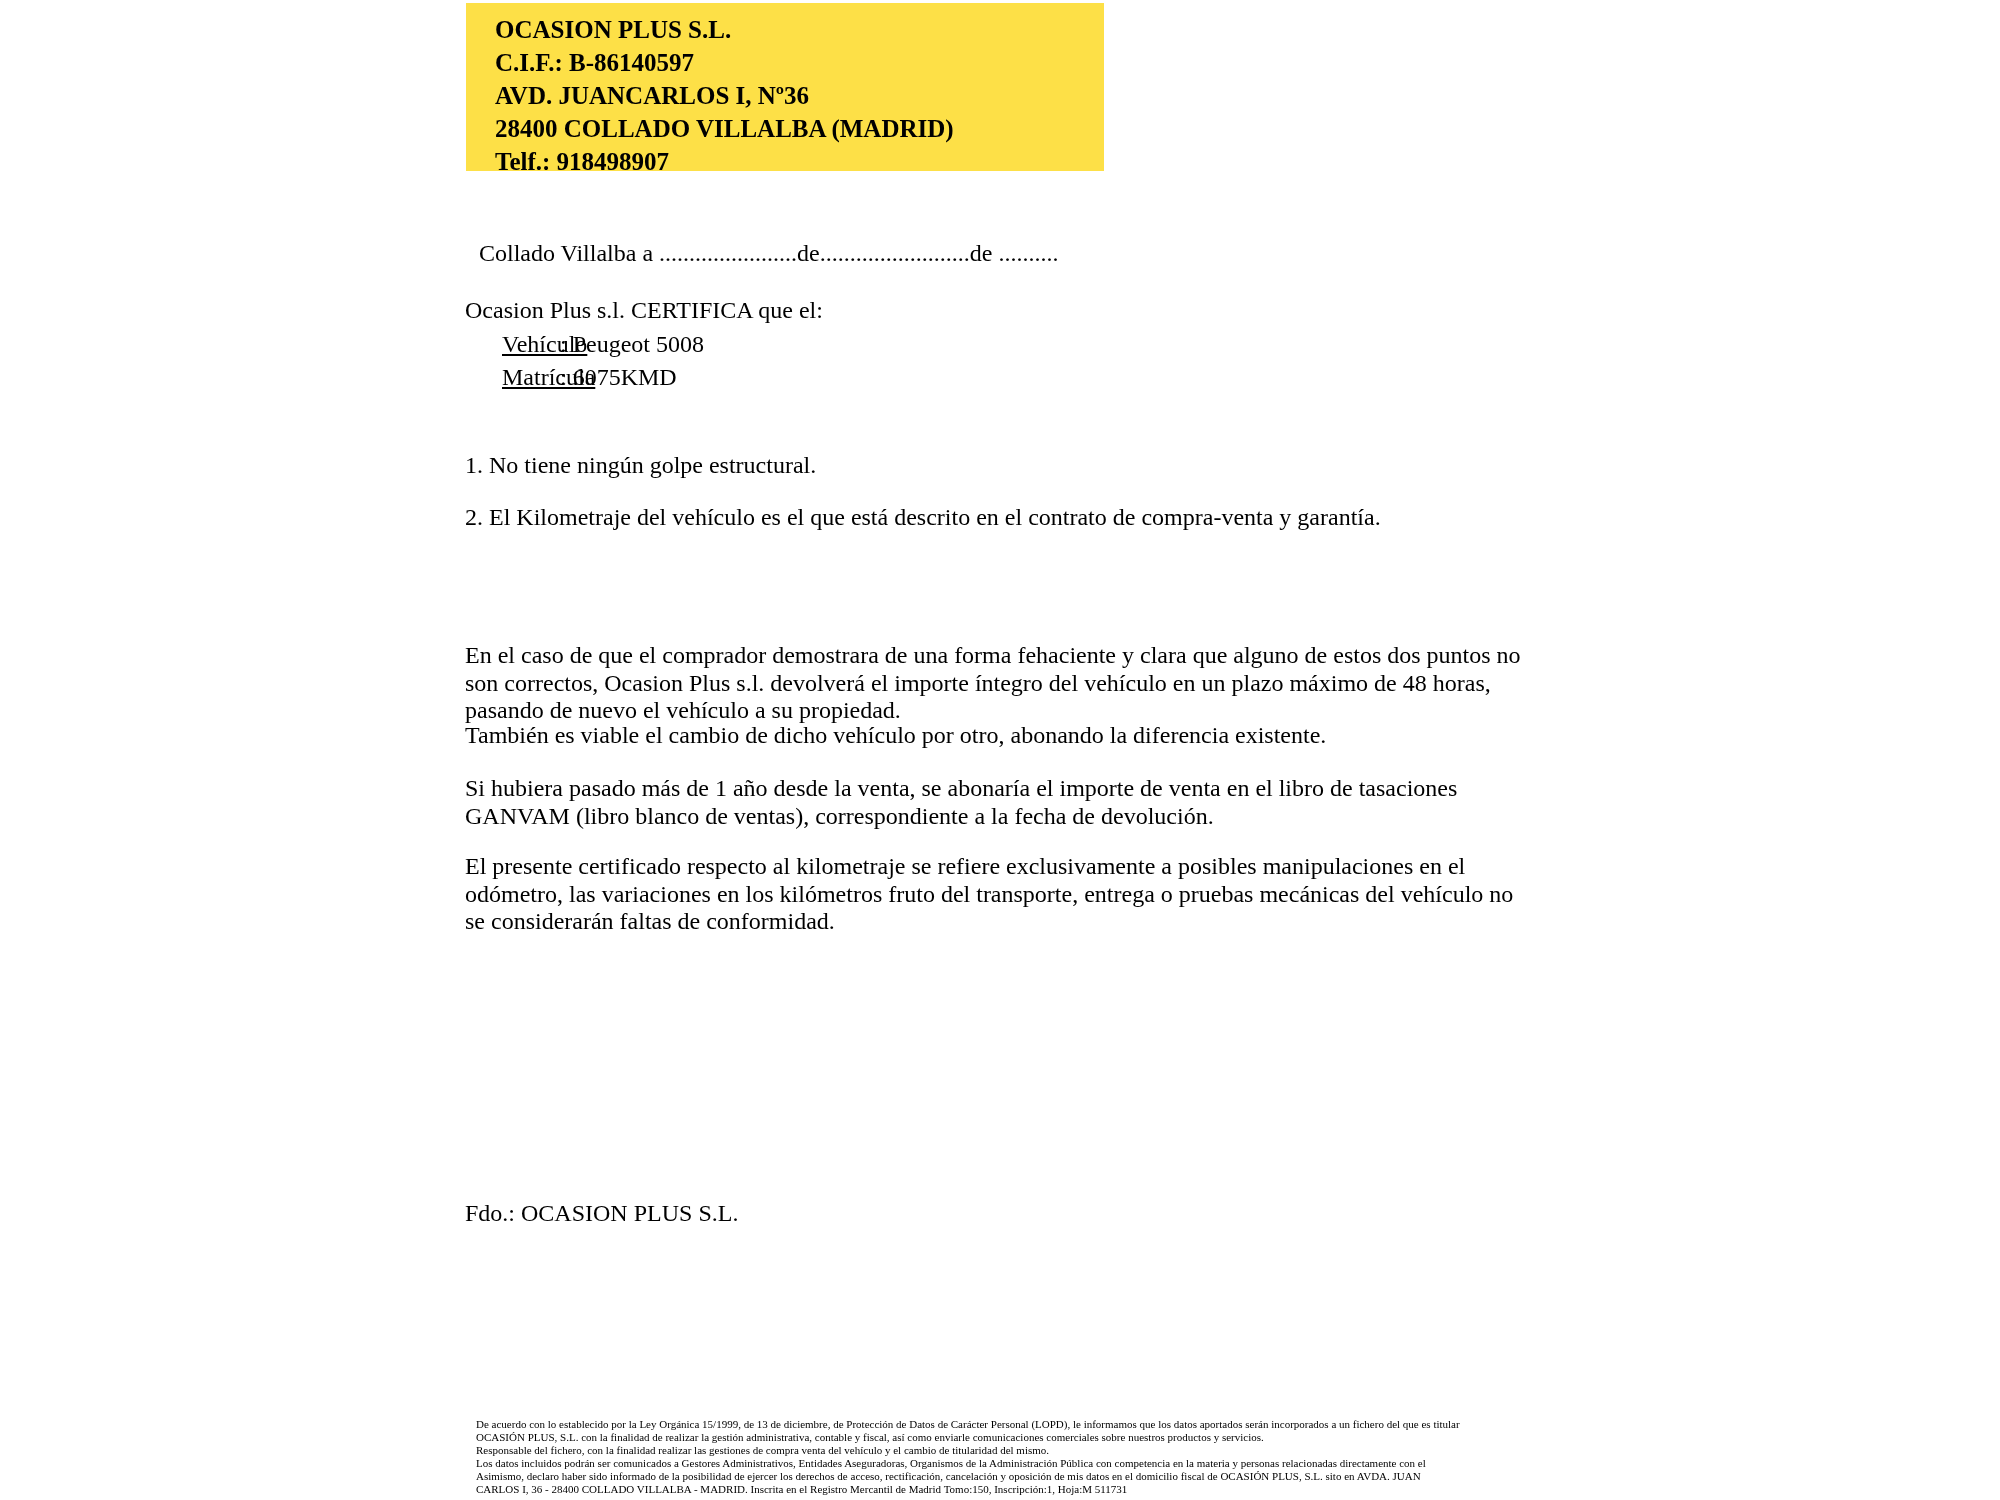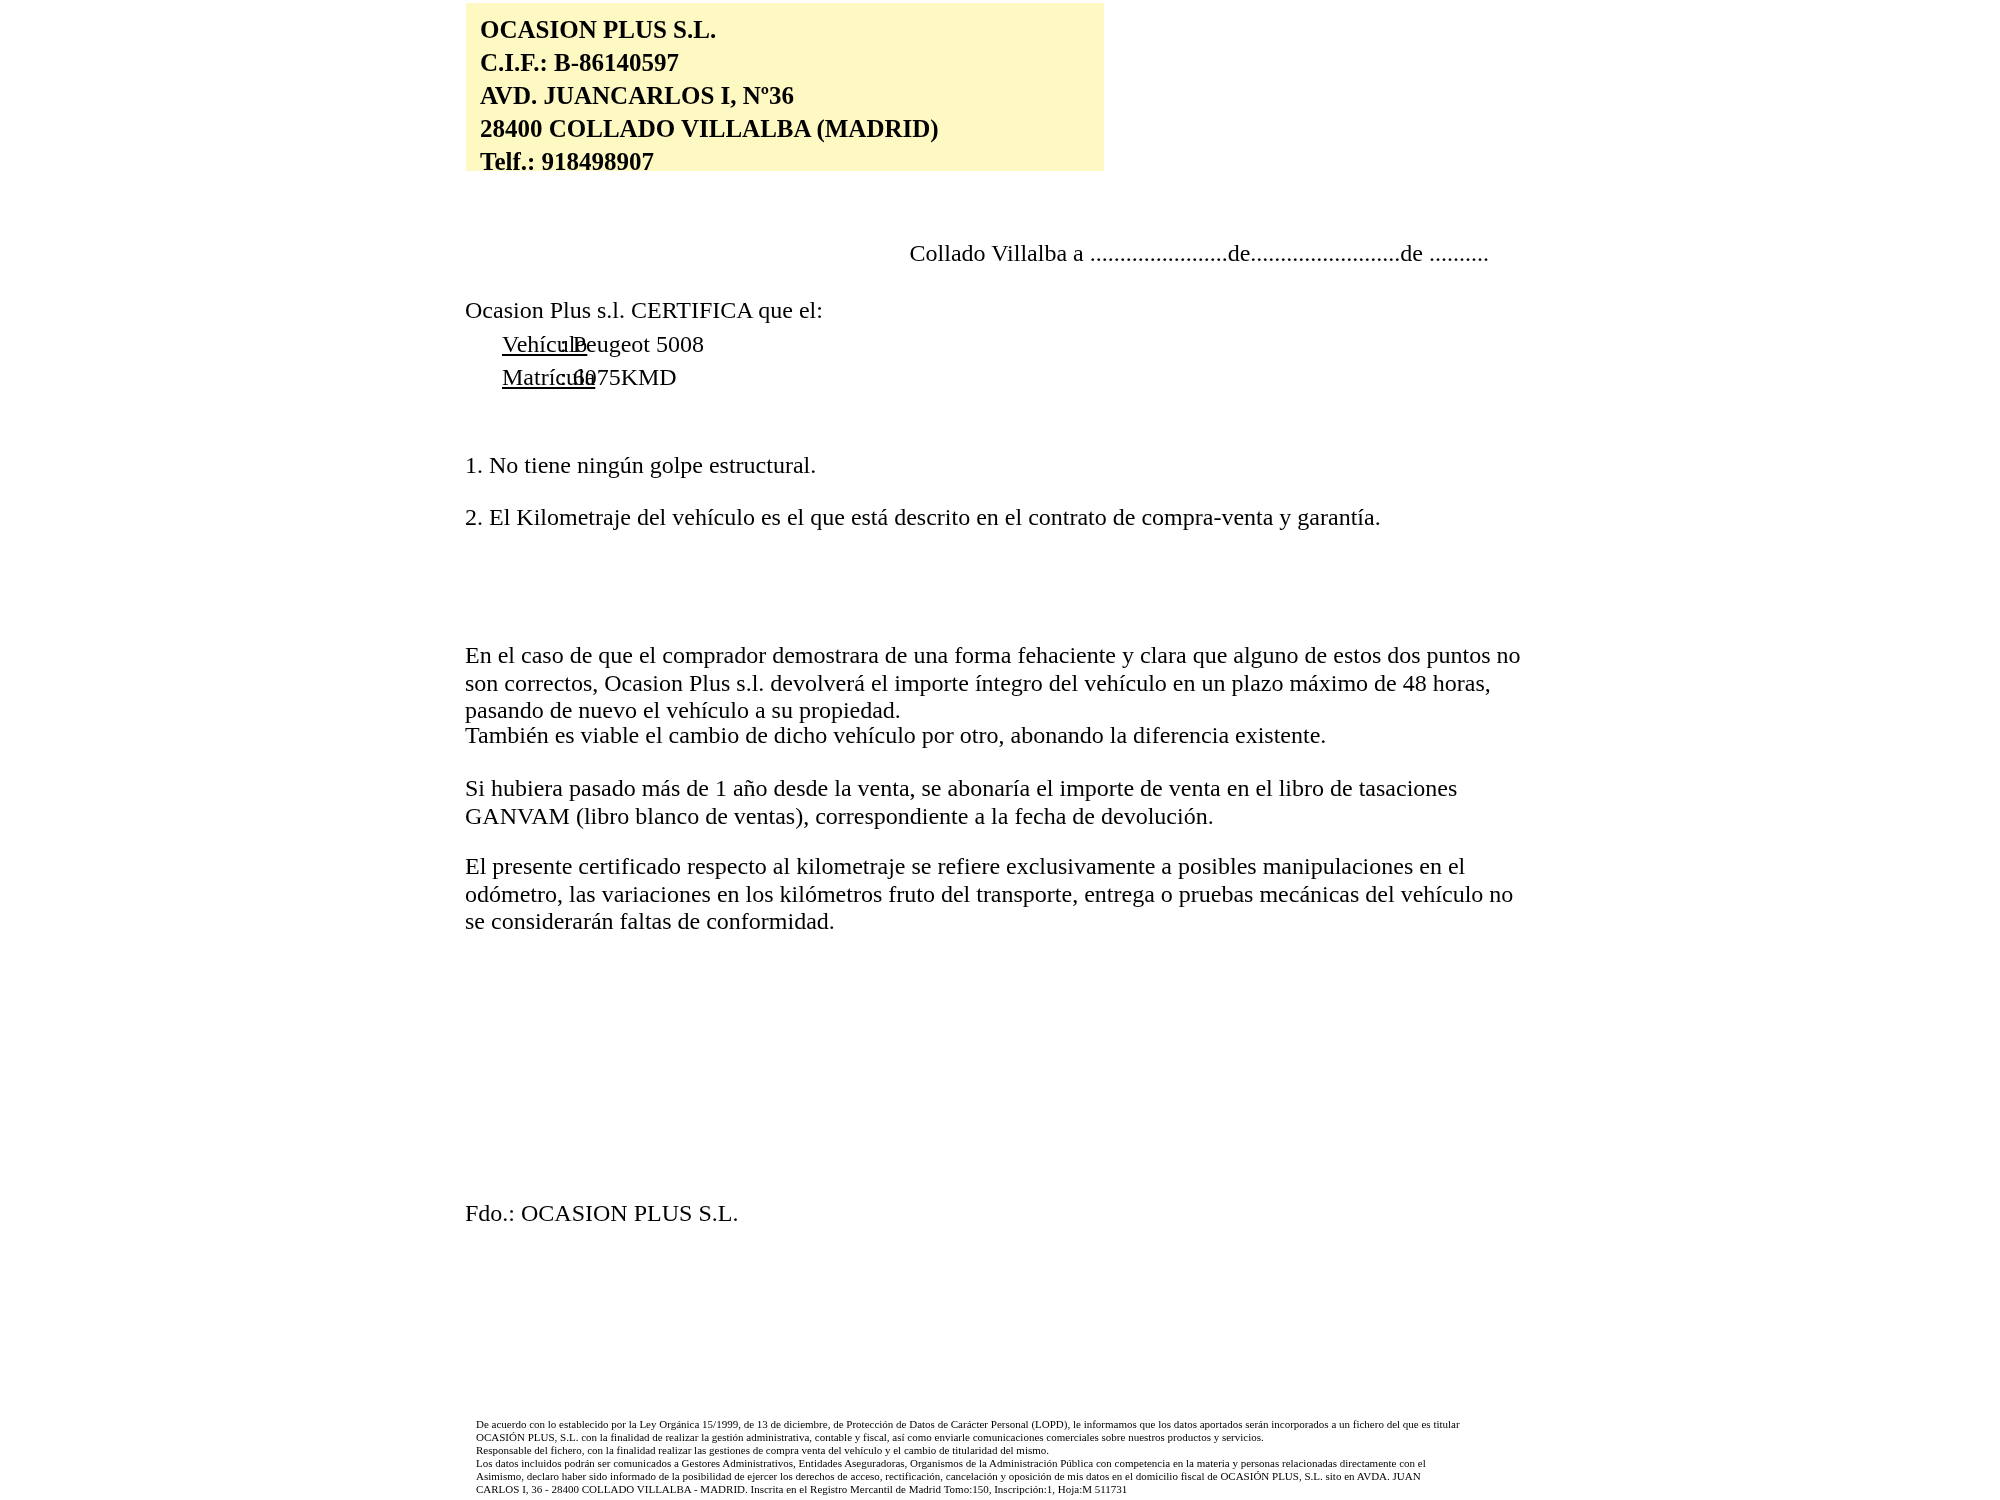--- a/index.html
+++ b/index.html
@@ -17,37 +17,36 @@
     overflow: hidden;
   }
 
   
   .header-box {
     position: absolute;
     left: 466px;
     top: 3px;
     width: 638px;
     height: 168px;
-    background: #fef9c3;
+    background: #fde047;
     box-sizing: border-box;
-    padding: 10px 0 0 14px;
+    padding: 10px 0 0 29px;
     font-weight: bold;
     font-size: 25px;
     line-height: 33px;
   }
 
   
   .date-line {
     position: absolute;
-    left: 439px;
+    left: 479px;
     top: 240px;
     width: 1075px;
     box-sizing: border-box;
     padding-right: 25px;
-    text-align: right;
     font-size: 24px;
     white-space: nowrap;
   }
 
   
   .cert-block {
     position: absolute;
     left: 465px;
     top: 294px;
     font-size: 24px;

